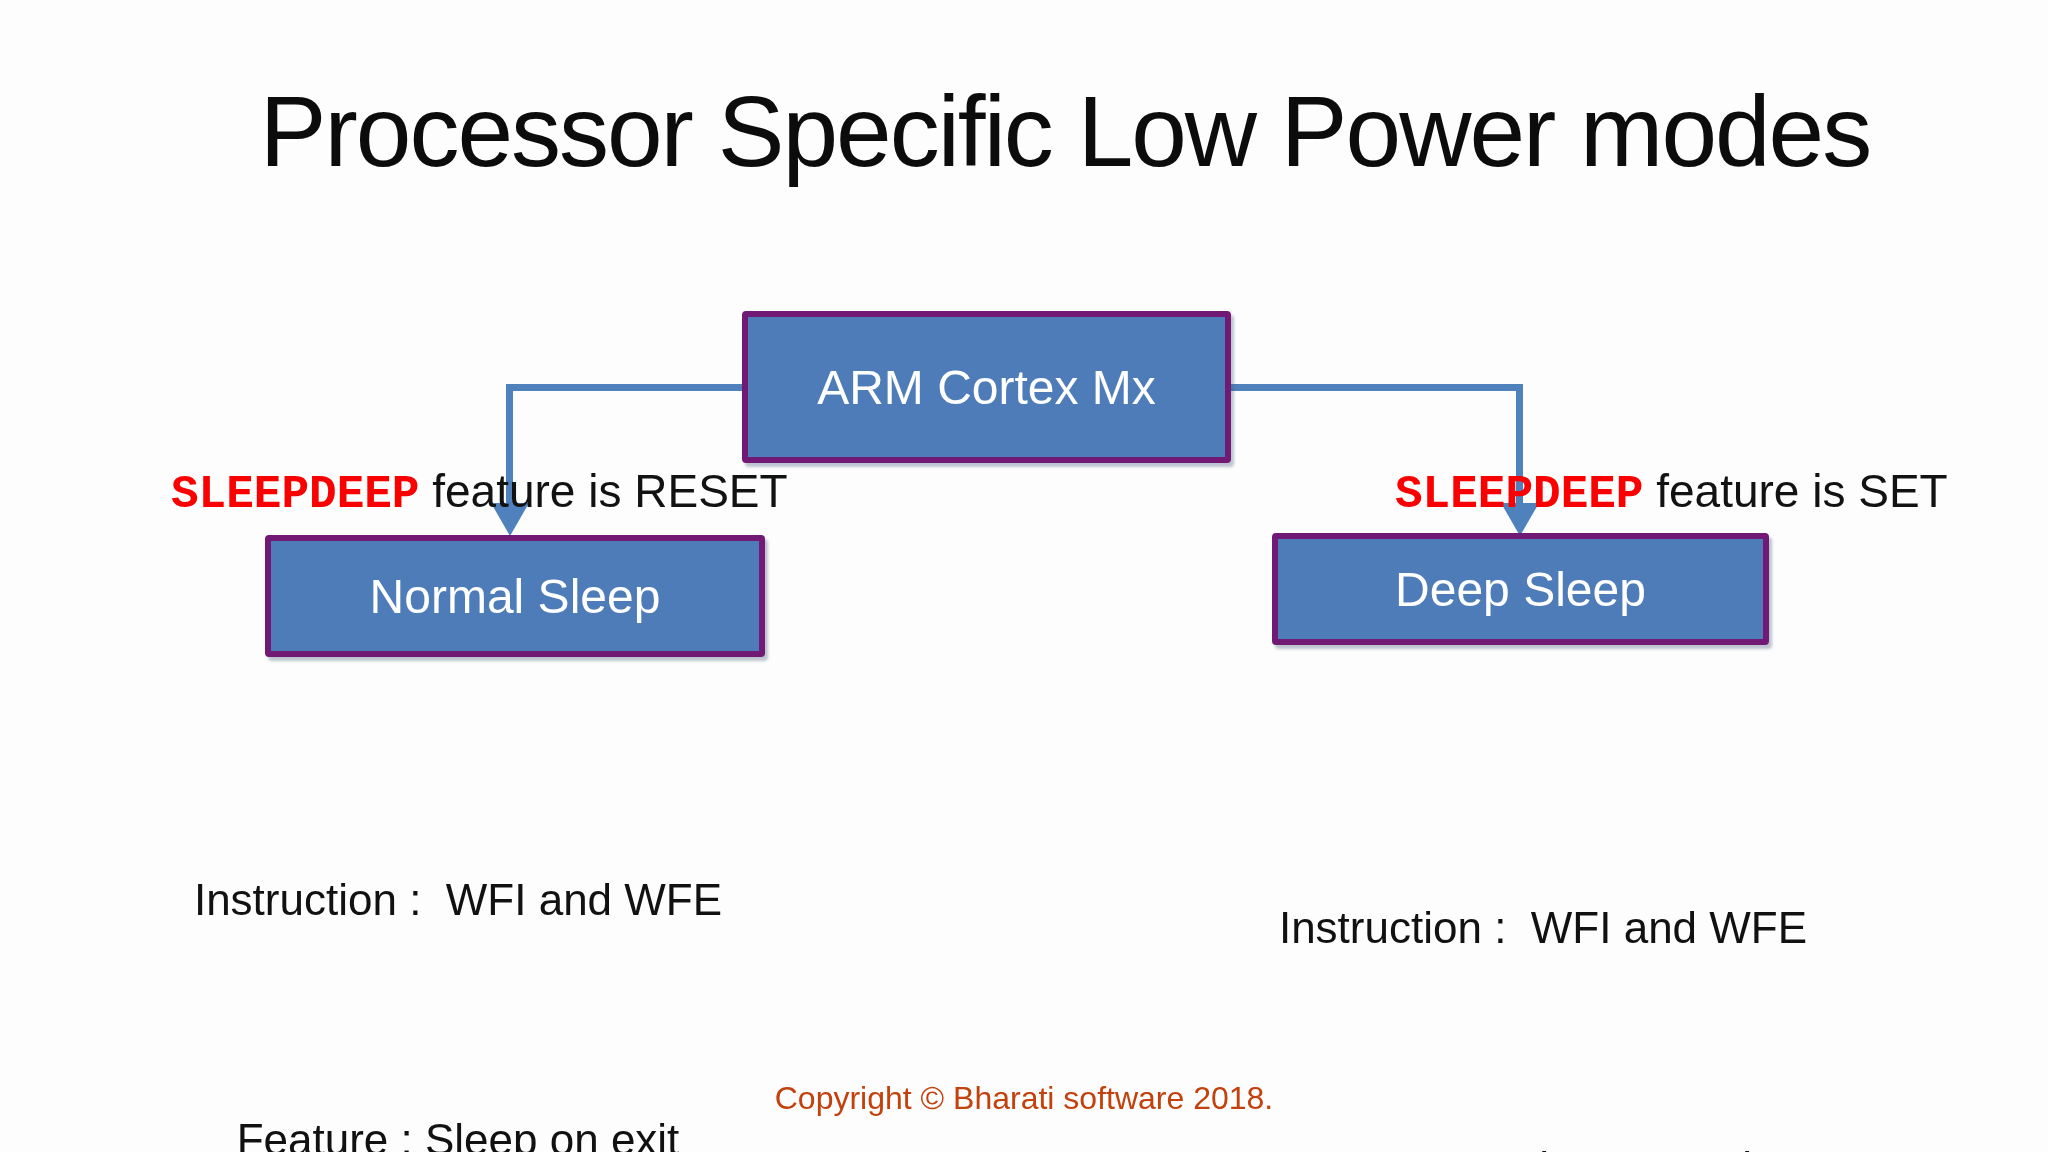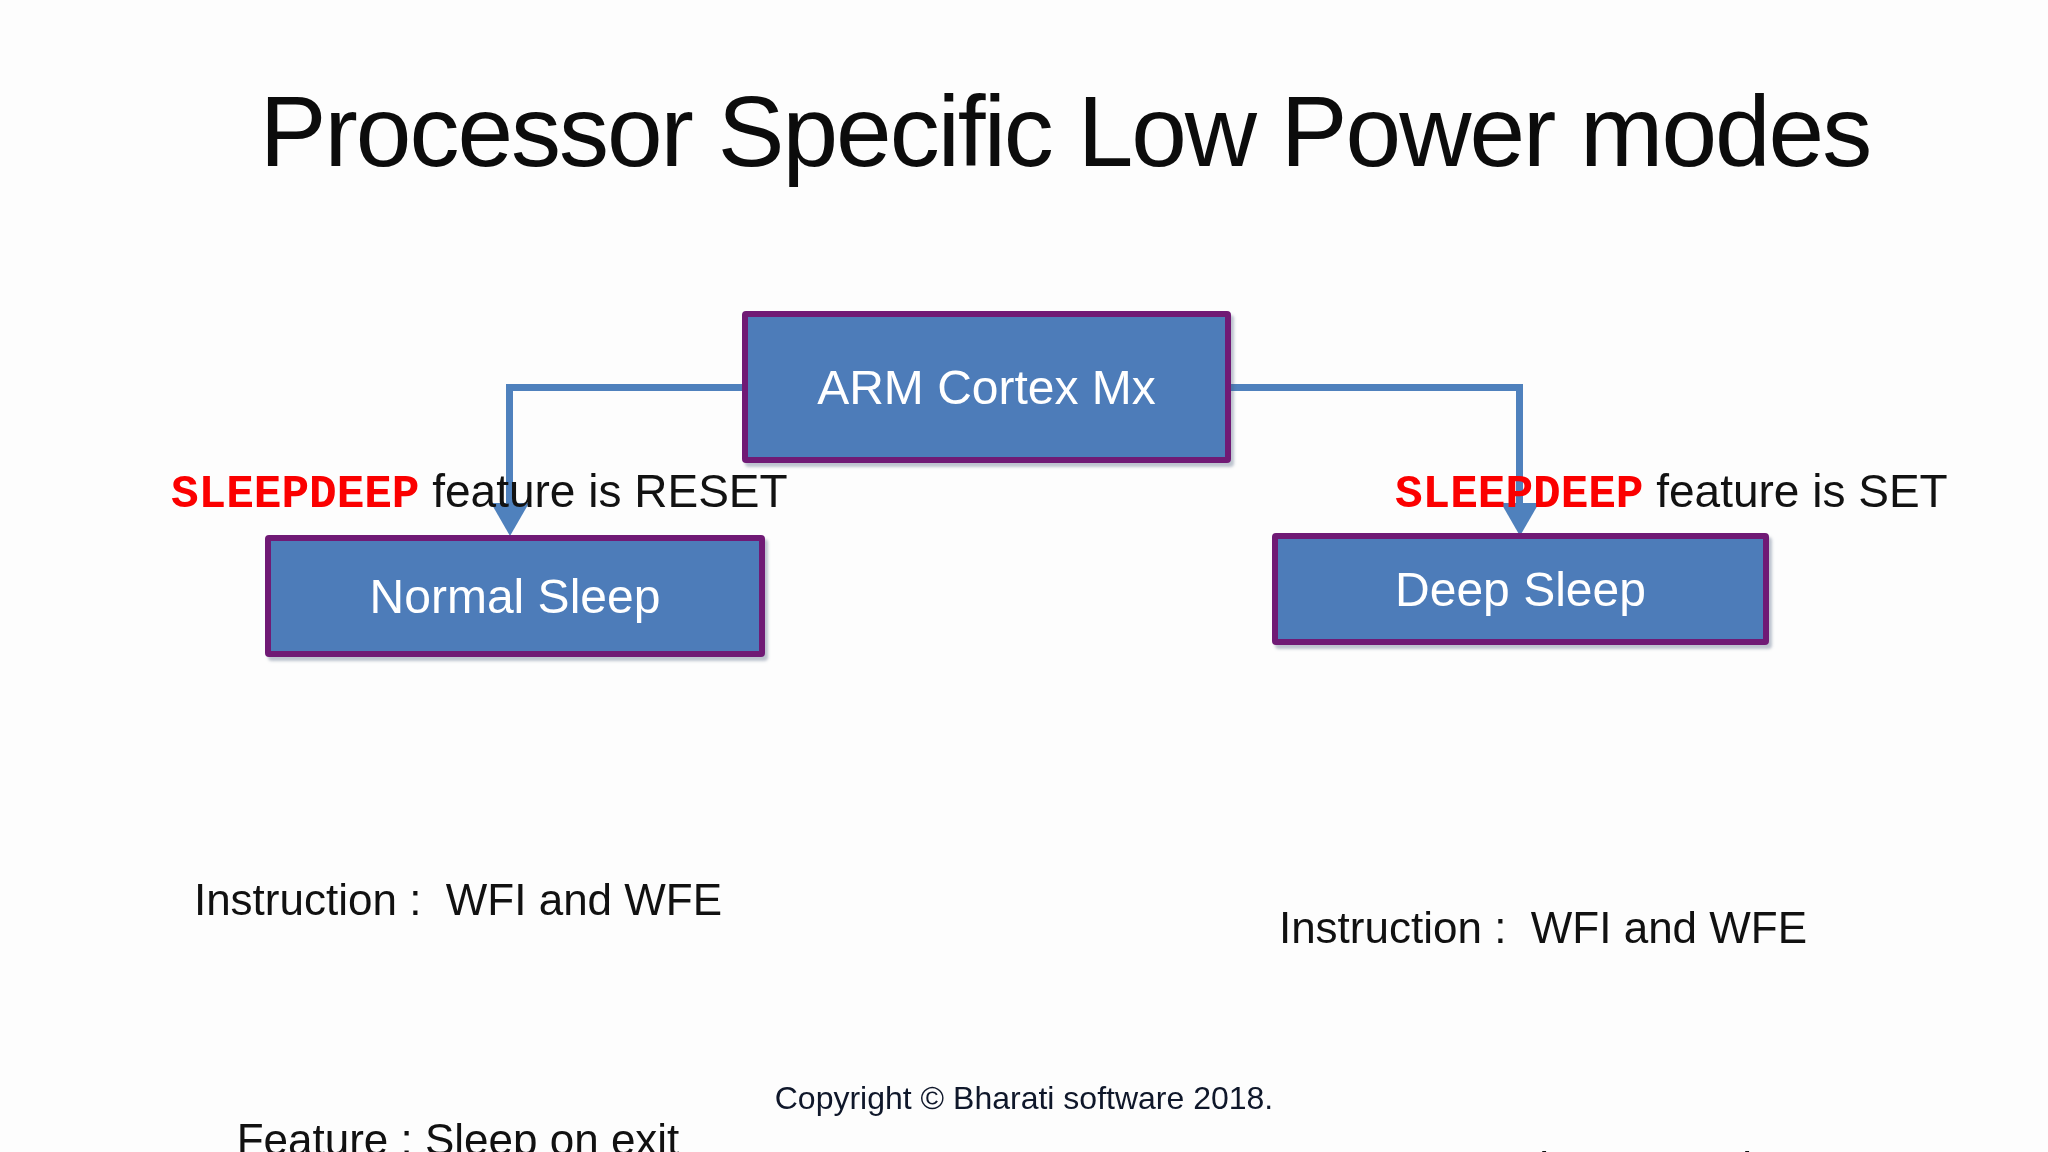--- a/index.html
+++ b/index.html
@@ -69,21 +69,21 @@
     white-space:pre-wrap;
     z-index:3;
   }
   #details-left {left:178px; top:700px;}
   #details-right{left:1263px;top:728px;}
 
   .footer{
     position:absolute;left:0;top:1080px;width:2048px;
     text-align:center;
     font-size:32px;
-    color:#0f172a;
+    color:#c2410c;
   }
 </style>
 </head>
 <body>
 
 <div id="slide">
 
   <div class="title">Processor Specific Low Power modes</div>
 
   <div class="conn" id="conn-left-h"></div>

